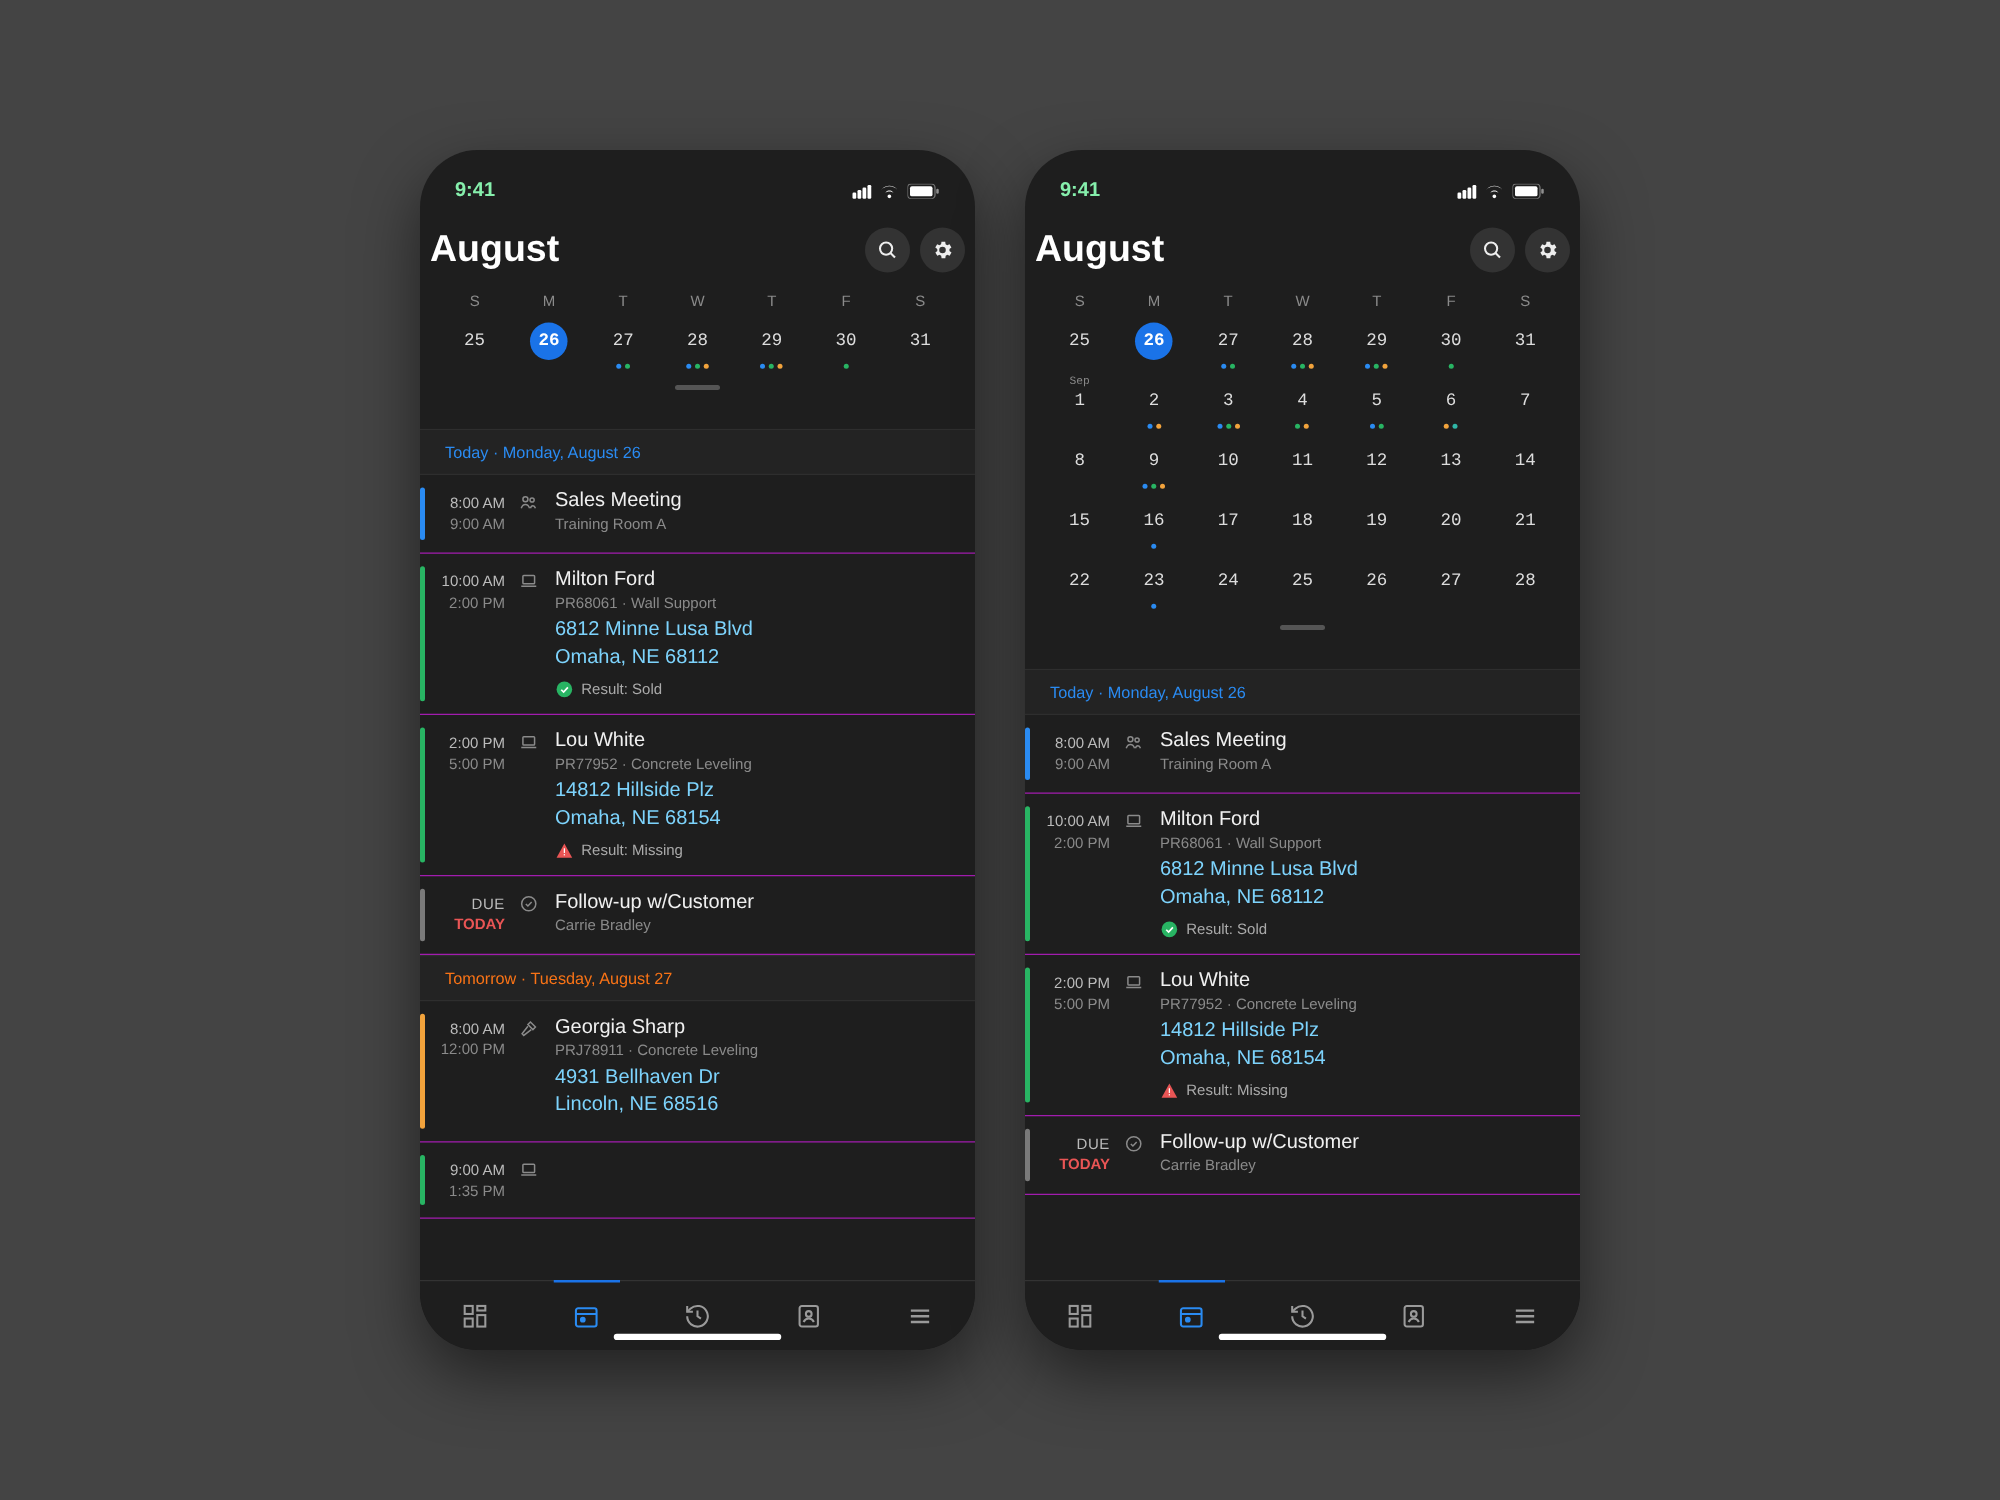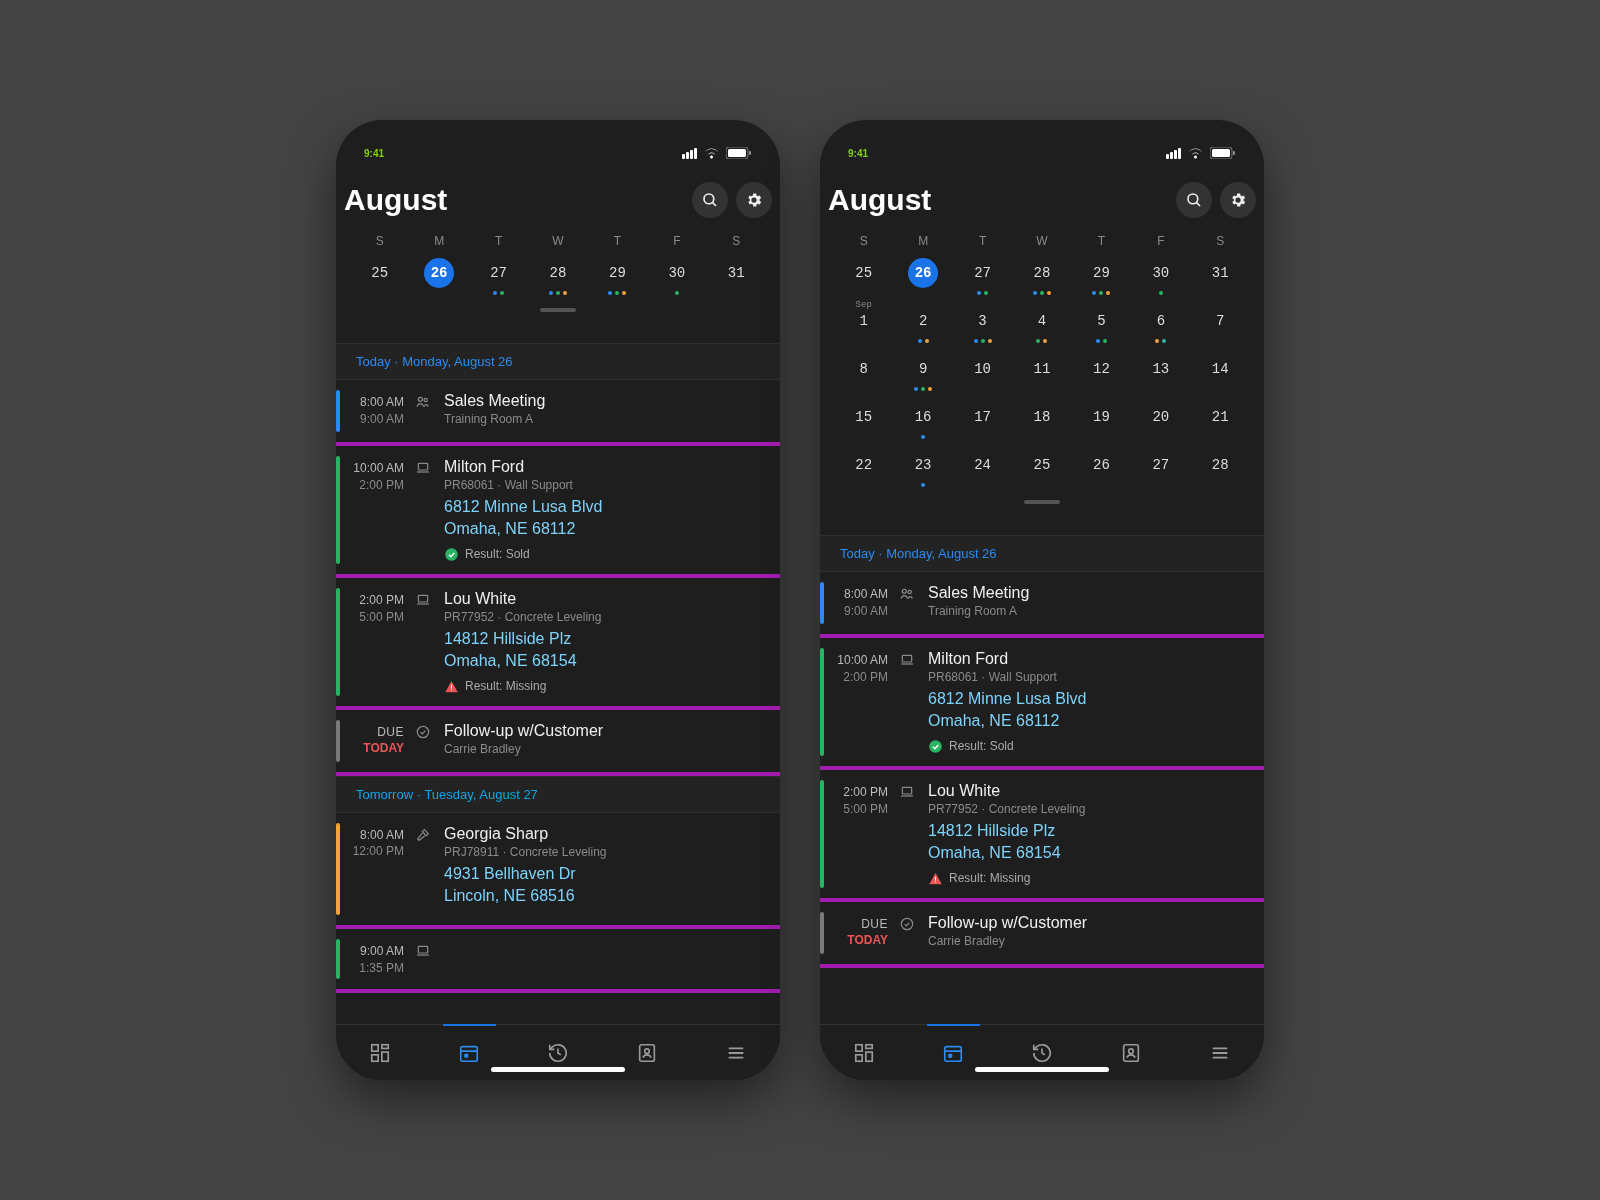--- a/index.html
+++ b/index.html
@@ -22,21 +22,21 @@
     overflow: hidden;
     box-shadow: 0 20px 50px rgba(0,0,0,.5);
     display: flex;
     flex-direction: column;
     color: #e8e8e8;
   }
   .status-bar {
     display: flex; justify-content: space-between; align-items: center;
     padding: 18px 28px 0 28px;
     height: 48px;
-    font-size: 10px; font-weight: 600; color: #84cc16;
+    font-size: 16px; font-weight: 600; color: #86efac;
   }
   .status-right { display:flex; gap:6px; align-items:center; }
   .sig-bars { display:flex; gap:1px; align-items:flex-end; }
   .sig-bars span { width:3px; background:#fff; display:block; border-radius:1px;}
   .header {
     display:flex; align-items:center; padding: 14px 8px 10px;
   }
   .header h1 { flex:1; font-size:30px; font-weight:700; color:#fff; }
   .icon-btn {
     width:36px; height:36px; border-radius:18px; background:#333;
@@ -57,24 +57,24 @@
   .dot { width:4px; height:4px; border-radius:2px; }
   .month-label { position:absolute; top:-2px; left:50%; transform:translateX(-50%);
     font-size:9px; color:#8a8a8a;}
   .drag-handle { width:36px; height:4px; background:#555; border-radius:2px;
     margin: 6px auto 8px; }
   .section-header {
     padding: 10px 20px; font-size:13px;
     background:#232323; border-top:1px solid #2e2e2e; border-bottom:1px solid #2e2e2e;
   }
   .sh-blue { color:#2a8bf2; }
-  .sh-gray { color:#0ea5e9; }
+  .sh-gray { color:#f97316; }
   .event {
     display:flex; padding: 12px 14px 12px 0;
-    border-bottom:4px solid #a21caf; position:relative;
+    border-bottom:1px solid #a21caf; position:relative;
     cursor:pointer;
   }
   .event .bar { width:4px; border-radius:3px; margin: -2px 0; }
   .event .times { width:72px; text-align:right; font-size:12px; color:#bbb;
     padding-right:8px; padding-top:2px; line-height:1.4;}
   .event .times .t2 { color:#8a8a8a;}
   .event .times .due { color:#bbb; letter-spacing: .5px;}
   .event .times .today-red { color:#e95555; font-weight:600;}
   .event .type-icon { width:22px; display:flex; justify-content:center;
     padding-top:2px; color:#8a8a8a;}

